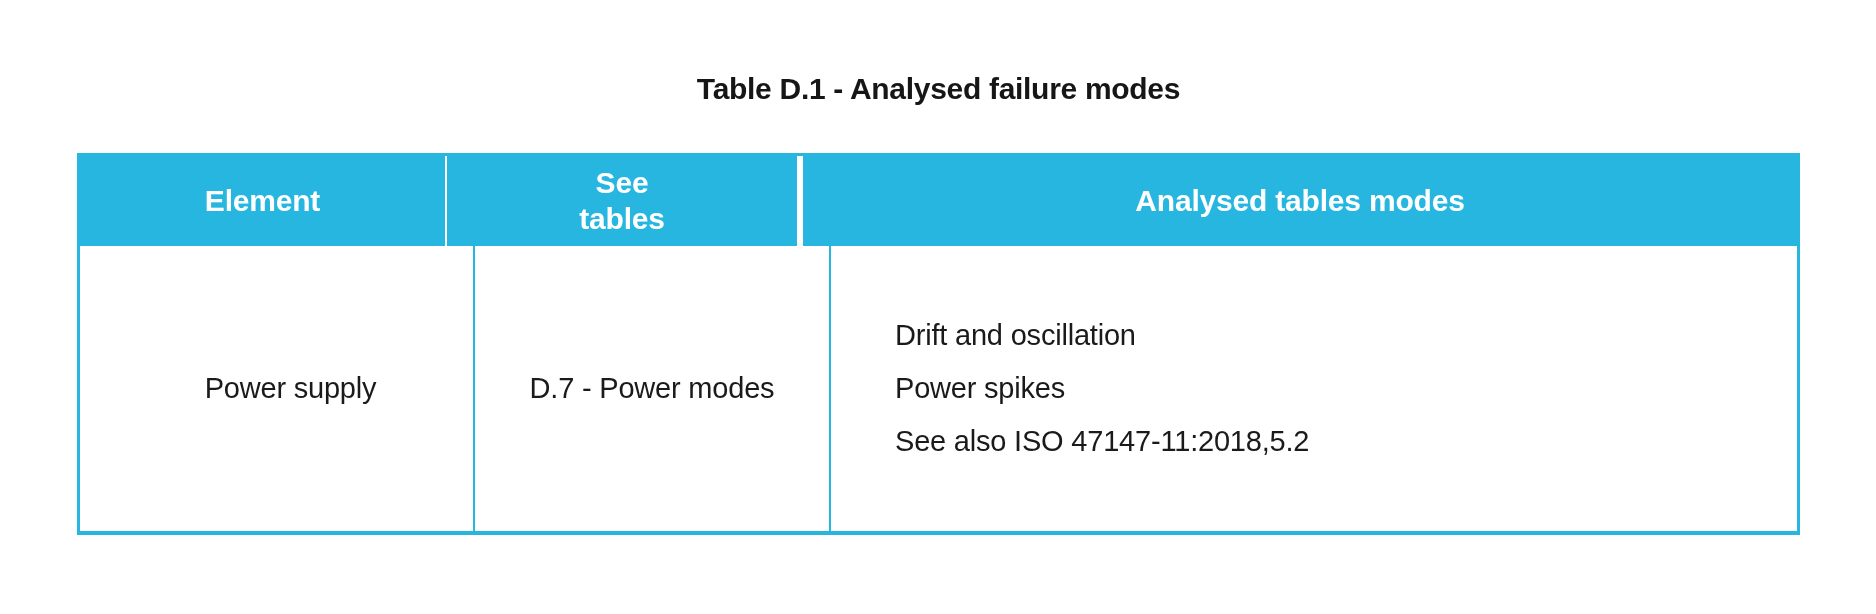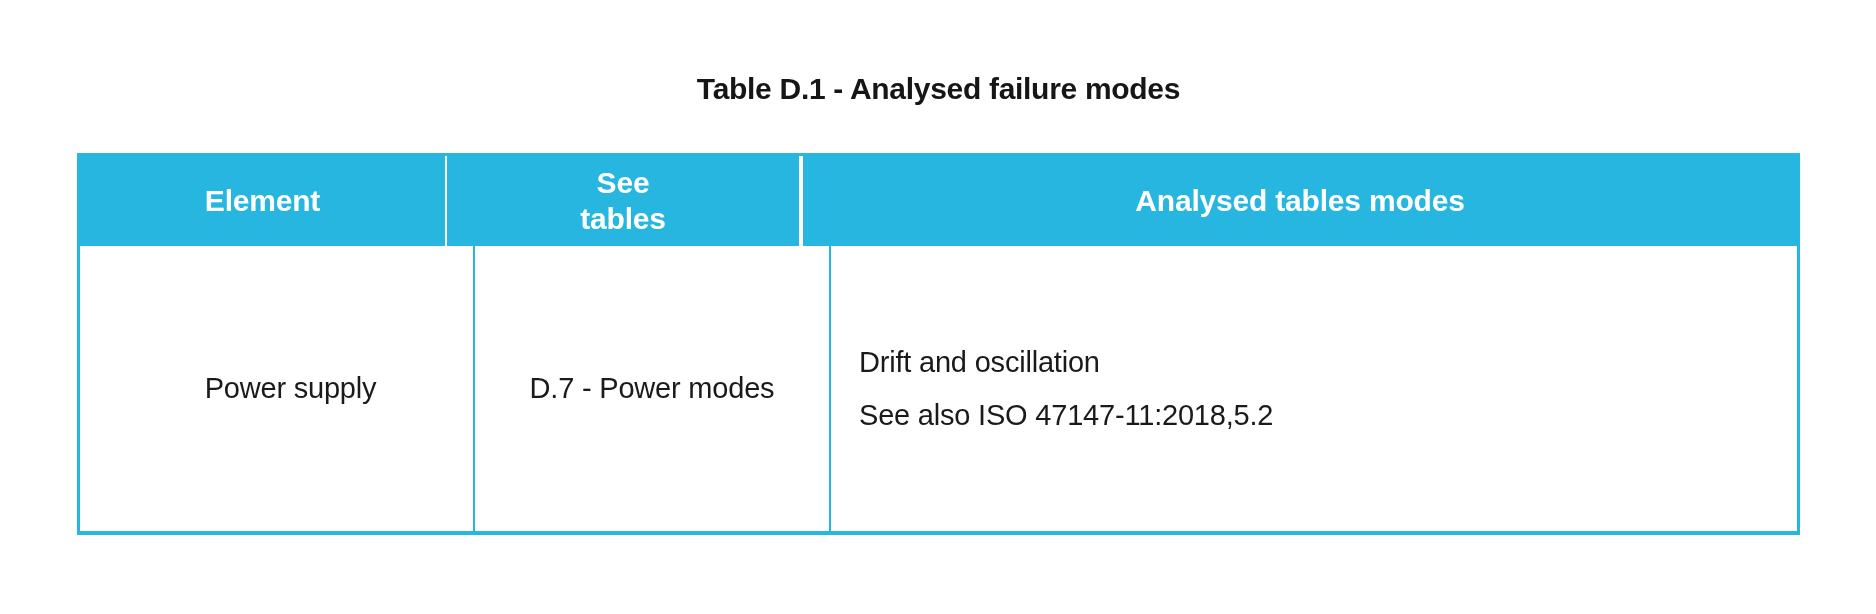--- a/index.html
+++ b/index.html
@@ -56,21 +56,21 @@
     color: #ffffff;
     font-size: 30px;
     font-weight: bold;
     letter-spacing: -0.2px;
     text-align: center;
     box-sizing: border-box;
     white-space: pre-line;
     line-height: 1.2;
   }
   .col-element  { width: 367px; border-right: 2px solid #ffffff; }
-  .col-see      { width: 356px; border-right: 4px solid #ffffff; }
+  .col-see      { width: 356px; border-right: 6px solid #ffffff; }
   .col-modes    { flex: 1; }
   .section-row {
     height: 55px;
     flex: none;
     background: #f4f9fd;
     border-bottom: 2px solid #26b6e0;
     display: flex;
     align-items: center;
     justify-content: center;
     font-size: 29px;
@@ -94,21 +94,21 @@
     color: #1a1a1a;
     text-align: center;
   }
   .data-cell.cell-element { width: 367px; border-right: 2px solid #26b6e0; margin-left: 28px; }
   .data-cell.cell-see     { width: 356px; border-right: 2px solid #26b6e0; }
   .data-cell.cell-modes {
     flex: 1;
     flex-direction: column;
     align-items: flex-start;
     justify-content: center;
-    padding-left: 28px;
+    padding-left: 64px;
     text-align: left;
   }
   .mode-line {
     line-height: 53px;
     font-size: 29px;
   }
 </style>
 </head>
 <body>
 
@@ -124,18 +124,19 @@
 tables</div>
       <div class="header-cell col-modes">Analysed tables modes</div>
     </div>
 
 
     <div class="data-row">
       <div class="data-cell cell-element">Power supply</div>
       <div class="data-cell cell-see">D.7 - Power modes</div>
       <div class="data-cell cell-modes">
         <div class="mode-line">Drift and oscillation</div>
+        <div class="mode-line">Power spikes</div>
         <div class="mode-line">See also ISO 47147-11:2018,5.2</div>
       </div>
     </div>
 
   </div>
 </div>
 
 </body></html>

